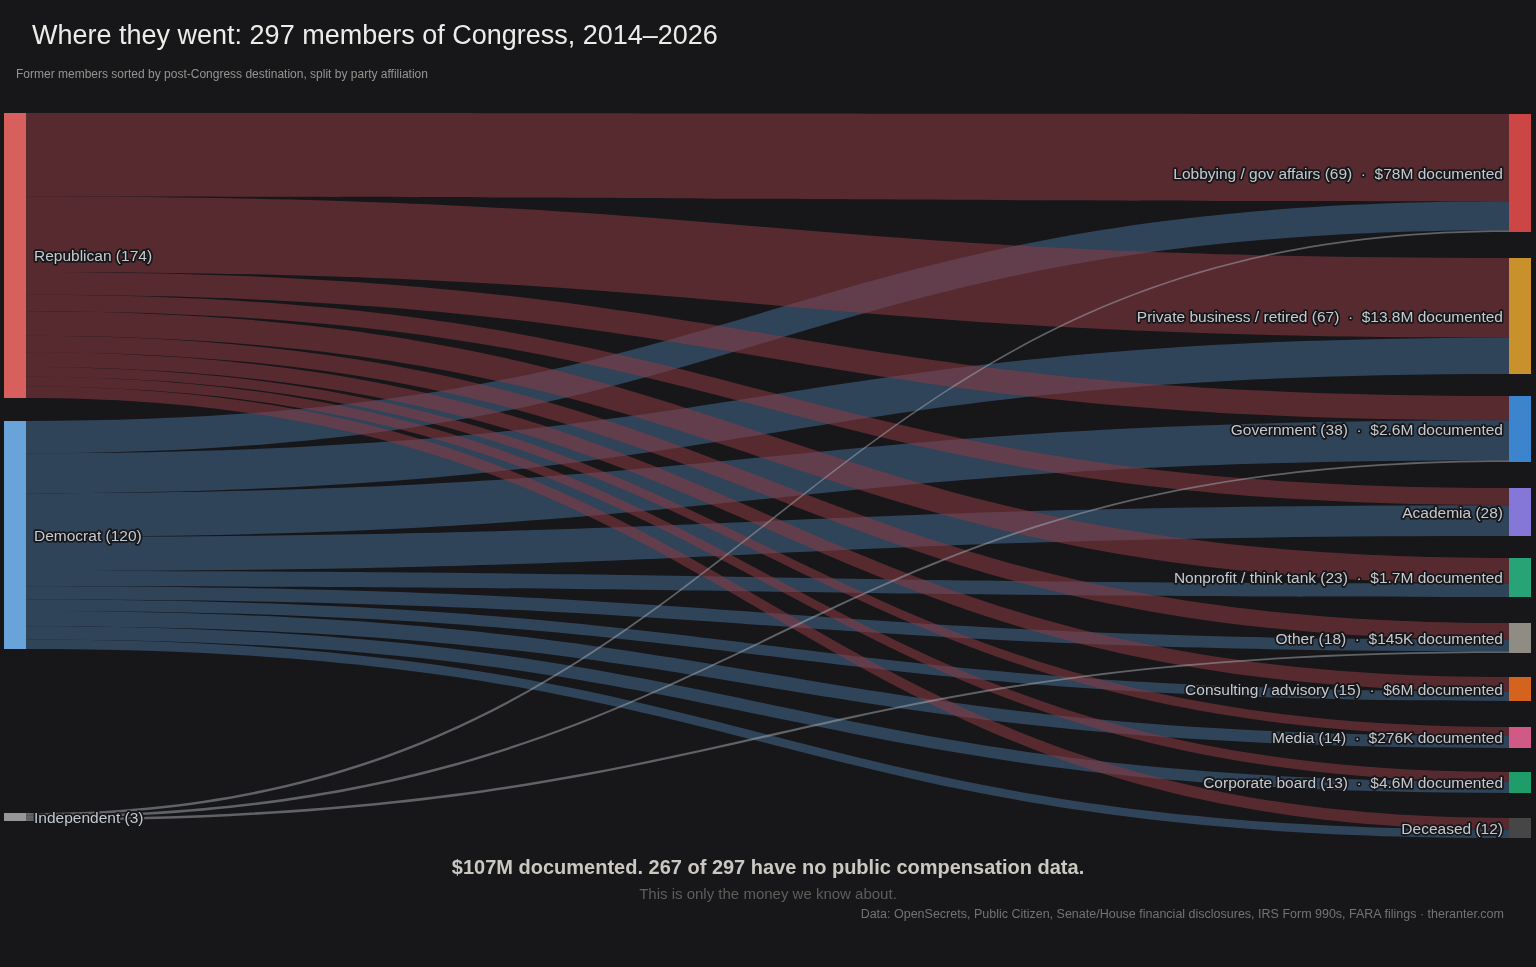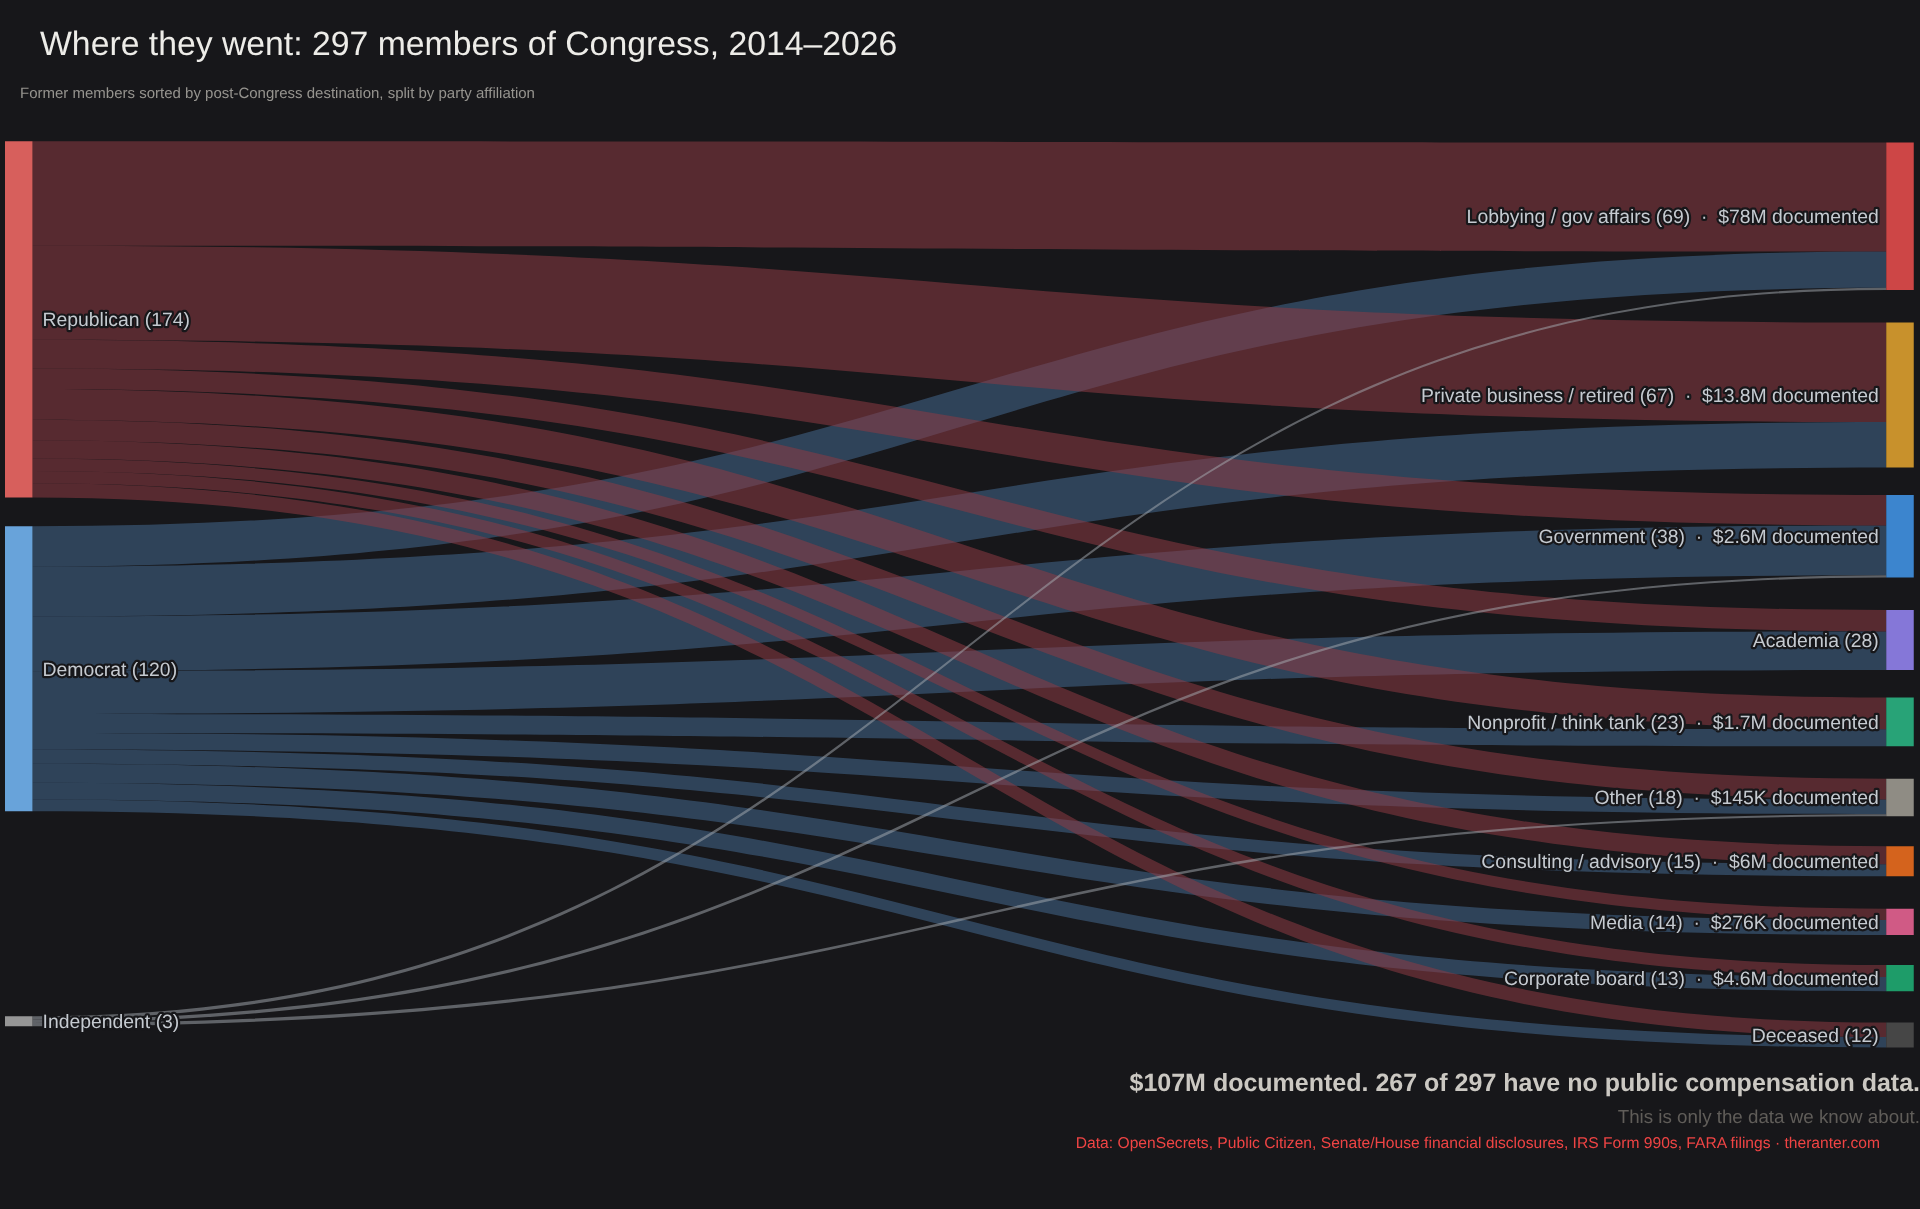--- a/index.html
+++ b/index.html
@@ -6,25 +6,25 @@
   body{
     width:1536px;height:967px;position:relative;overflow:hidden;
     font-family:"Liberation Sans", sans-serif;
   }
   .hdr{position:absolute;left:16px;top:4px;z-index:3;}
   .hdr h1{
     margin:16px;font-size:27px;font-weight:normal;color:#edece8;letter-spacing:0;
   }
   .hdr .sub{margin-top:7px;font-size:12px;color:#96948f;}
   #sankey-svg{position:absolute;left:0;top:0;z-index:1;}
-  .bottom{position:absolute;left:0;width:1536px;text-align:right;z-index:3;}
+  .bottom{position:absolute;left:0;width:1536px;text-align:center;z-index:3;}
   .summary{top:856px;font-size:20px;font-weight:bold;color:#cbc8c2;}
   .note{top:885px;font-size:15px;color:#605d59;}
   .credit{
-    position:absolute;right:32px;top:907px;font-size:12.5px;color:#ef4444;z-index:3;
+    position:absolute;right:32px;top:907px;font-size:12.5px;color:#737373;z-index:3;
   }
 </style>
 </head>
 <body>
 
 <svg id="sankey-svg" width="1536" height="967" viewBox="0 0 1536 967">
     <path d="M 26 421 C 767.5 421, 767.5 201.2173913043478, 1509 201.2173913043478 L 1509 230.28985507246375 C 767.5 230.28985507246375, 767.5 453.3, 26 453.3 Z" fill="#44688e" fill-opacity="0.55"></path>
     <path d="M 26 453.3 C 767.5 453.3, 767.5 337.64179104477614, 1509 337.64179104477614 L 1509 374 C 767.5 374, 767.5 493.2, 26 493.2 Z" fill="#44688e" fill-opacity="0.55"></path>
     <path d="M 26 493.2 C 767.5 493.2, 767.5 420.3157894736842, 1509 420.3157894736842 L 1509 460.2631578947369 C 767.5 460.2631578947369, 767.5 536.9, 26 536.9 Z" fill="#44688e" fill-opacity="0.55"></path>
     <path d="M 26 536.9 C 767.5 536.9, 767.5 505.14285714285717, 1509 505.14285714285717 L 1509 536 C 767.5 536, 767.5 571.1, 26 571.1 Z" fill="#44688e" fill-opacity="0.55"></path>
@@ -74,14 +74,14 @@
     <text x="1503" y="788" text-anchor="end" font-size="15.5" fill="#c5cad0" font-family="&quot;Liberation Sans&quot;, sans-serif" stroke="#17171a" stroke-width="3.5" paint-order="stroke" stroke-linejoin="round">Corporate board (13)&nbsp;&nbsp;·&nbsp;&nbsp;$4.6M documented</text>
     <text x="1503" y="833.5" text-anchor="end" font-size="15.5" fill="#c5cad0" font-family="&quot;Liberation Sans&quot;, sans-serif" stroke="#17171a" stroke-width="3.5" paint-order="stroke" stroke-linejoin="round">Deceased (12)</text>
   </svg>
 
 <div class="hdr">
   <h1>Where they went: 297 members of Congress, 2014–2026</h1>
   <div class="sub">Former members sorted by post-Congress destination, split by party affiliation</div>
 </div>
 
 <div class="bottom summary">$107M documented. 267 of 297 have no public compensation data.</div>
-<div class="bottom note">This is only the data we know about.</div>
+<div class="bottom note">This is only the money we know about.</div>
 <div class="credit">Data: OpenSecrets, Public Citizen, Senate/House financial disclosures, IRS Form 990s, FARA filings · theranter.com</div>
 
 </body></html>

